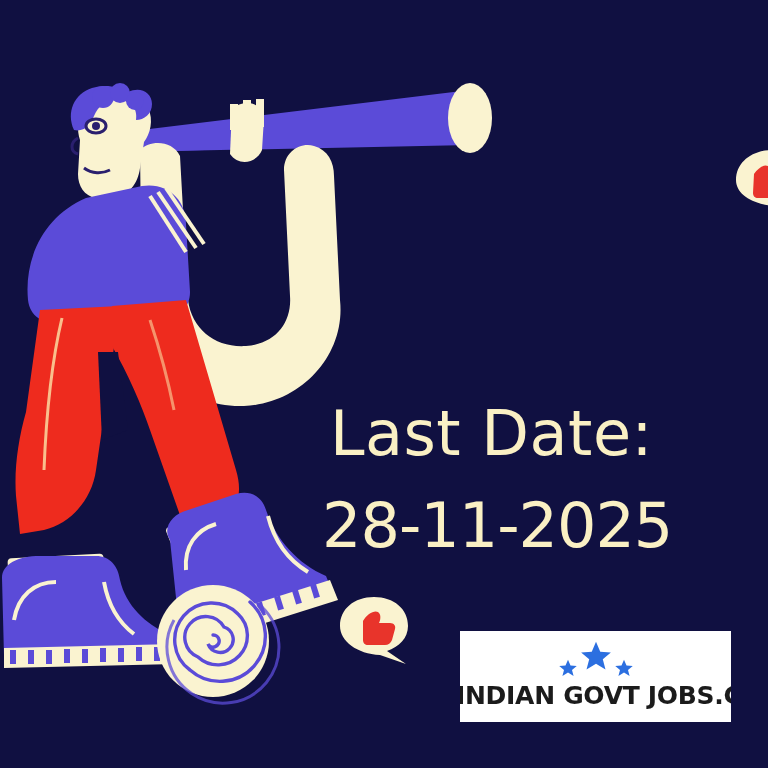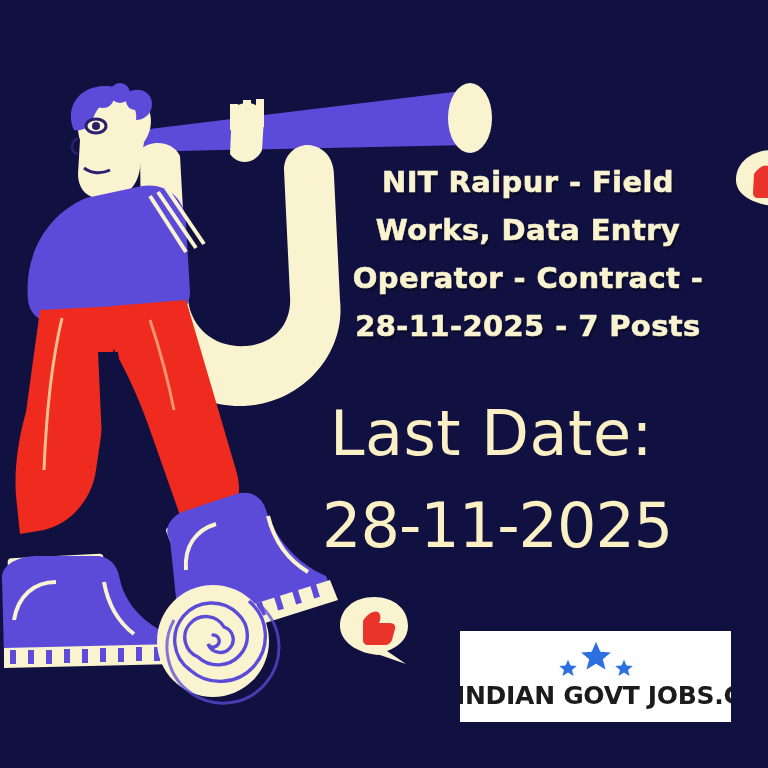--- a/index.html
+++ b/index.html
@@ -239,26 +239,20 @@
              l-3 10 c-1 3 -4 5 -7 5 h-17 c-3 0 -5 -2 -5 -5 z" fill="#E8342B"></path>
   </svg>
 
   <svg class="bubble-el" style="left:336px; top:594px;" width="82" height="74" viewBox="0 0 82 74" xmlns="http://www.w3.org/2000/svg">
     <path d="M4 32 C4 15 18 3 38 3 C58 3 72 15 72 32 C72 44 63 53 51 57
              L70 70 L44 61 C21 60 4 47 4 32 Z" fill="#FAF3D0"></path>
     <path d="M27 27 c4 -7 11 -11 15 -9 c3 2 3 7 1 11 h11 c4 0 6 3 5 6
              l-3 11 c-1 3 -4 5 -7 5 h-17 c-3 0 -5 -2 -5 -5 z" fill="#E8342B"></path>
   </svg>
 
-  <div id="headline">
-    <span class="hl-line">NIT Raipur - Field</span>
-    <span class="hl-line">Works, Data Entry</span>
-    <span class="hl-line">Operator - Contract -</span>
-    <span class="hl-line">28-11-2025 - 7 Posts</span>
-  </div>
 
   <div id="lastdate">
     <span class="ld-line l1">Last Date:</span>
     <span class="ld-line l2">28-11-2025</span>
   </div>
 
   <div id="watermark">
     <div id="wm-stars">
       <svg width="20" height="20" viewBox="0 0 24 24" xmlns="http://www.w3.org/2000/svg">
         <path d="M12 2 L15 9 L22.5 9.5 L16.8 14.3 L18.7 21.6 L12 17.4 L5.3 21.6 L7.2 14.3 L1.5 9.5 L9 9 Z" fill="#2C6FE0"></path>

